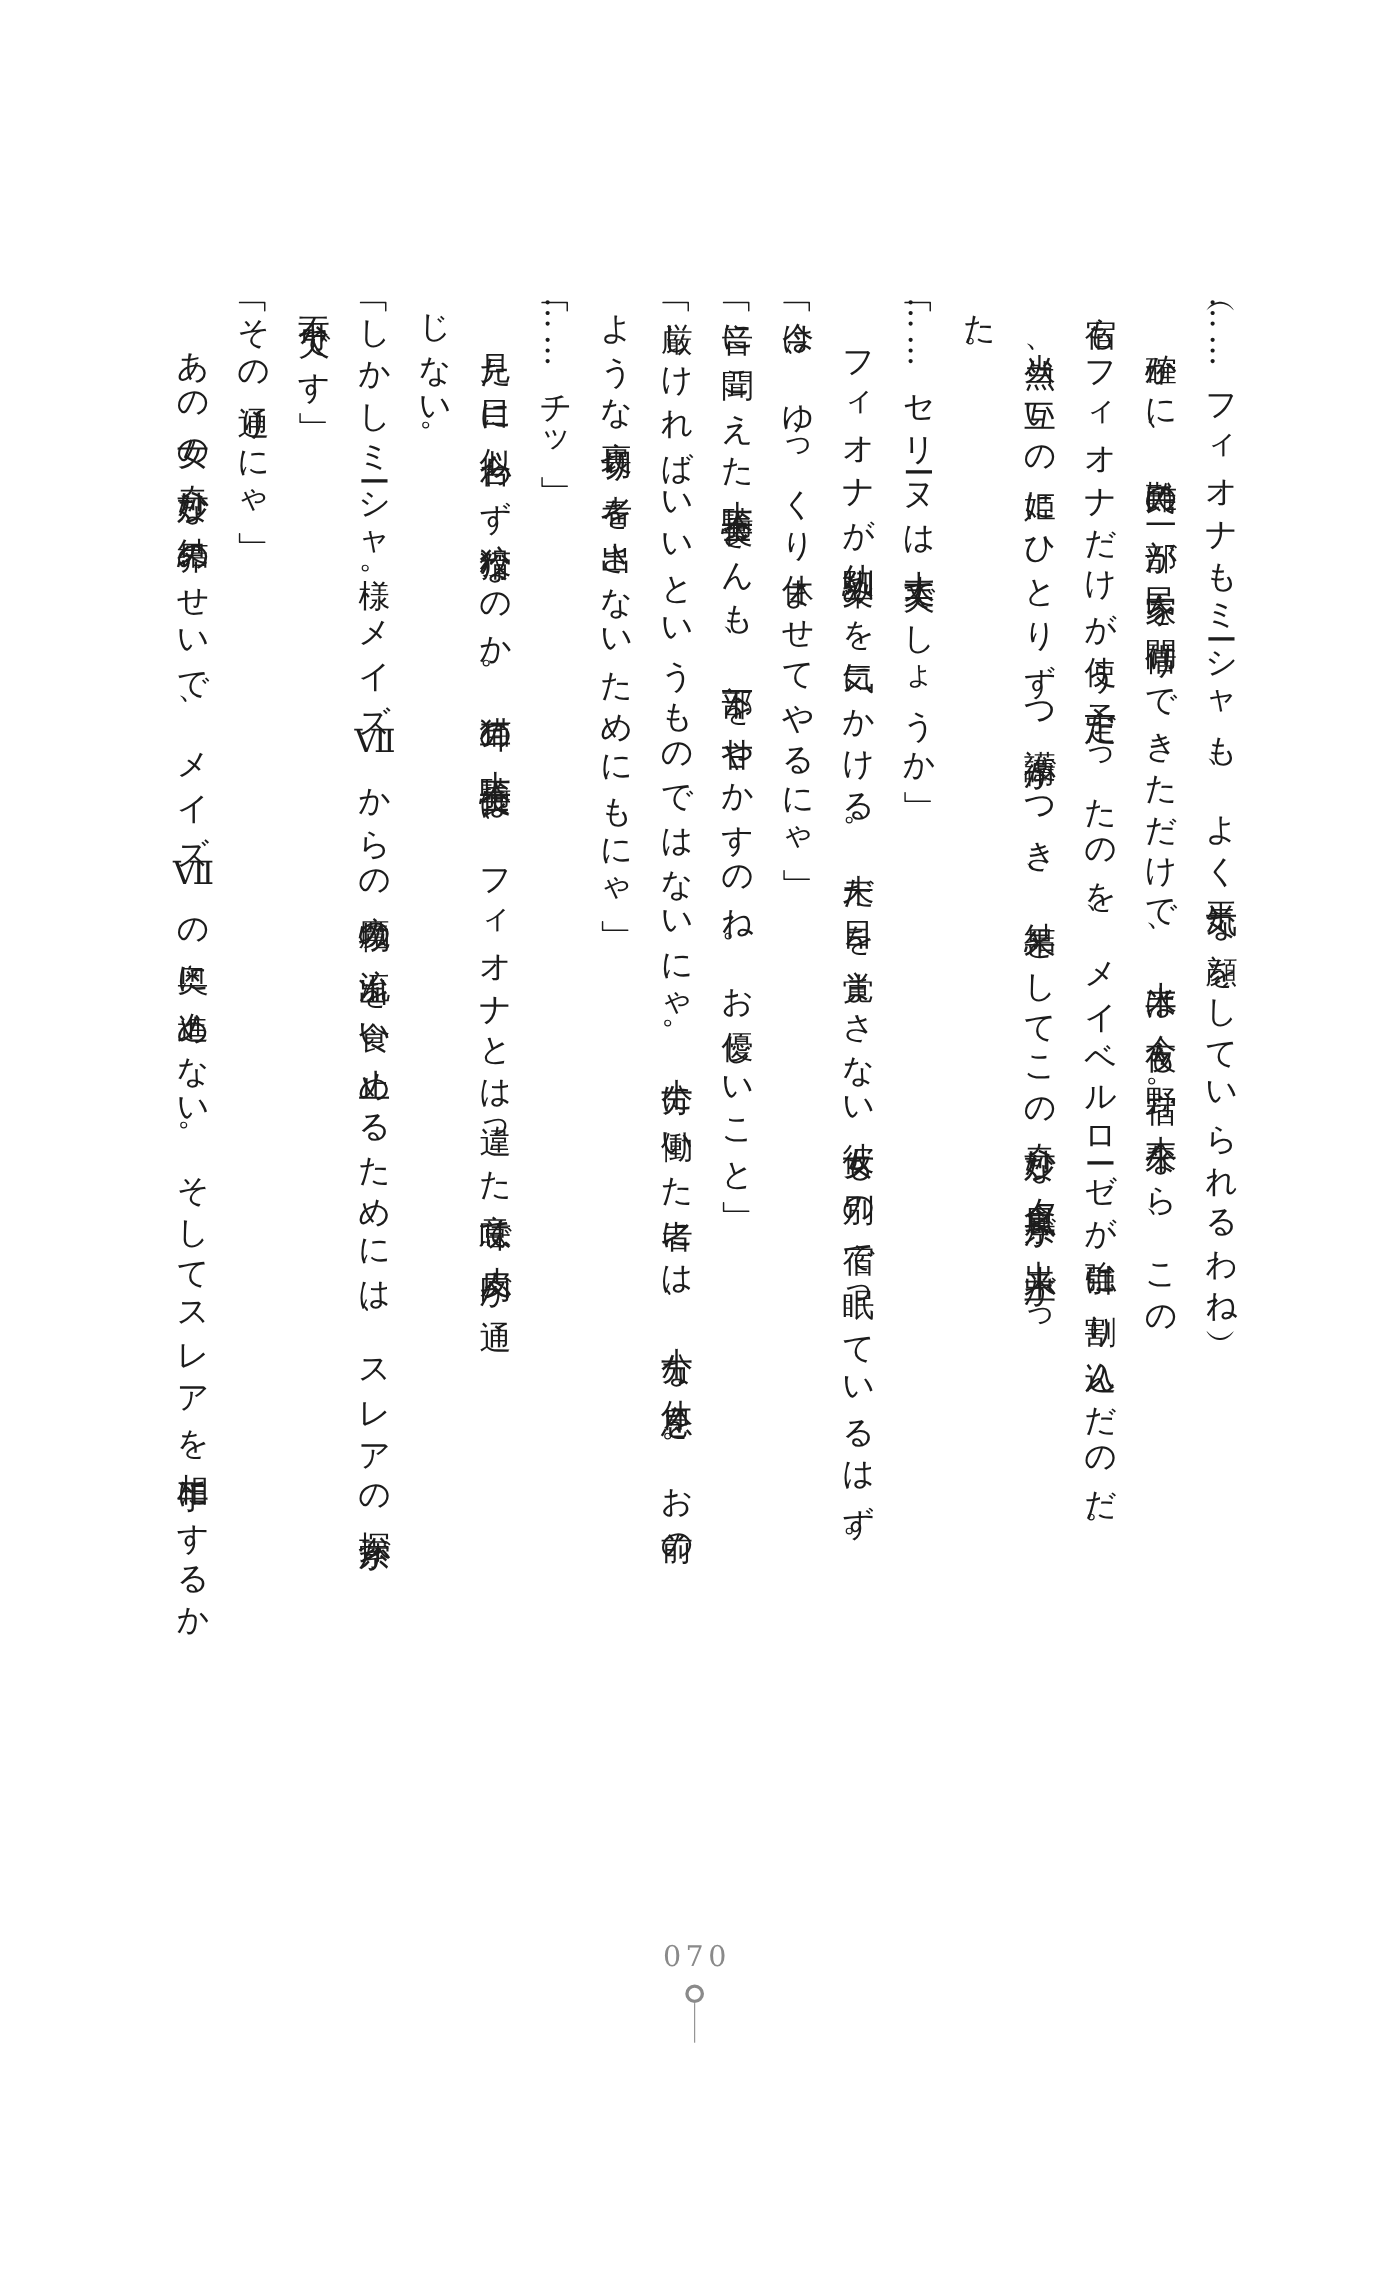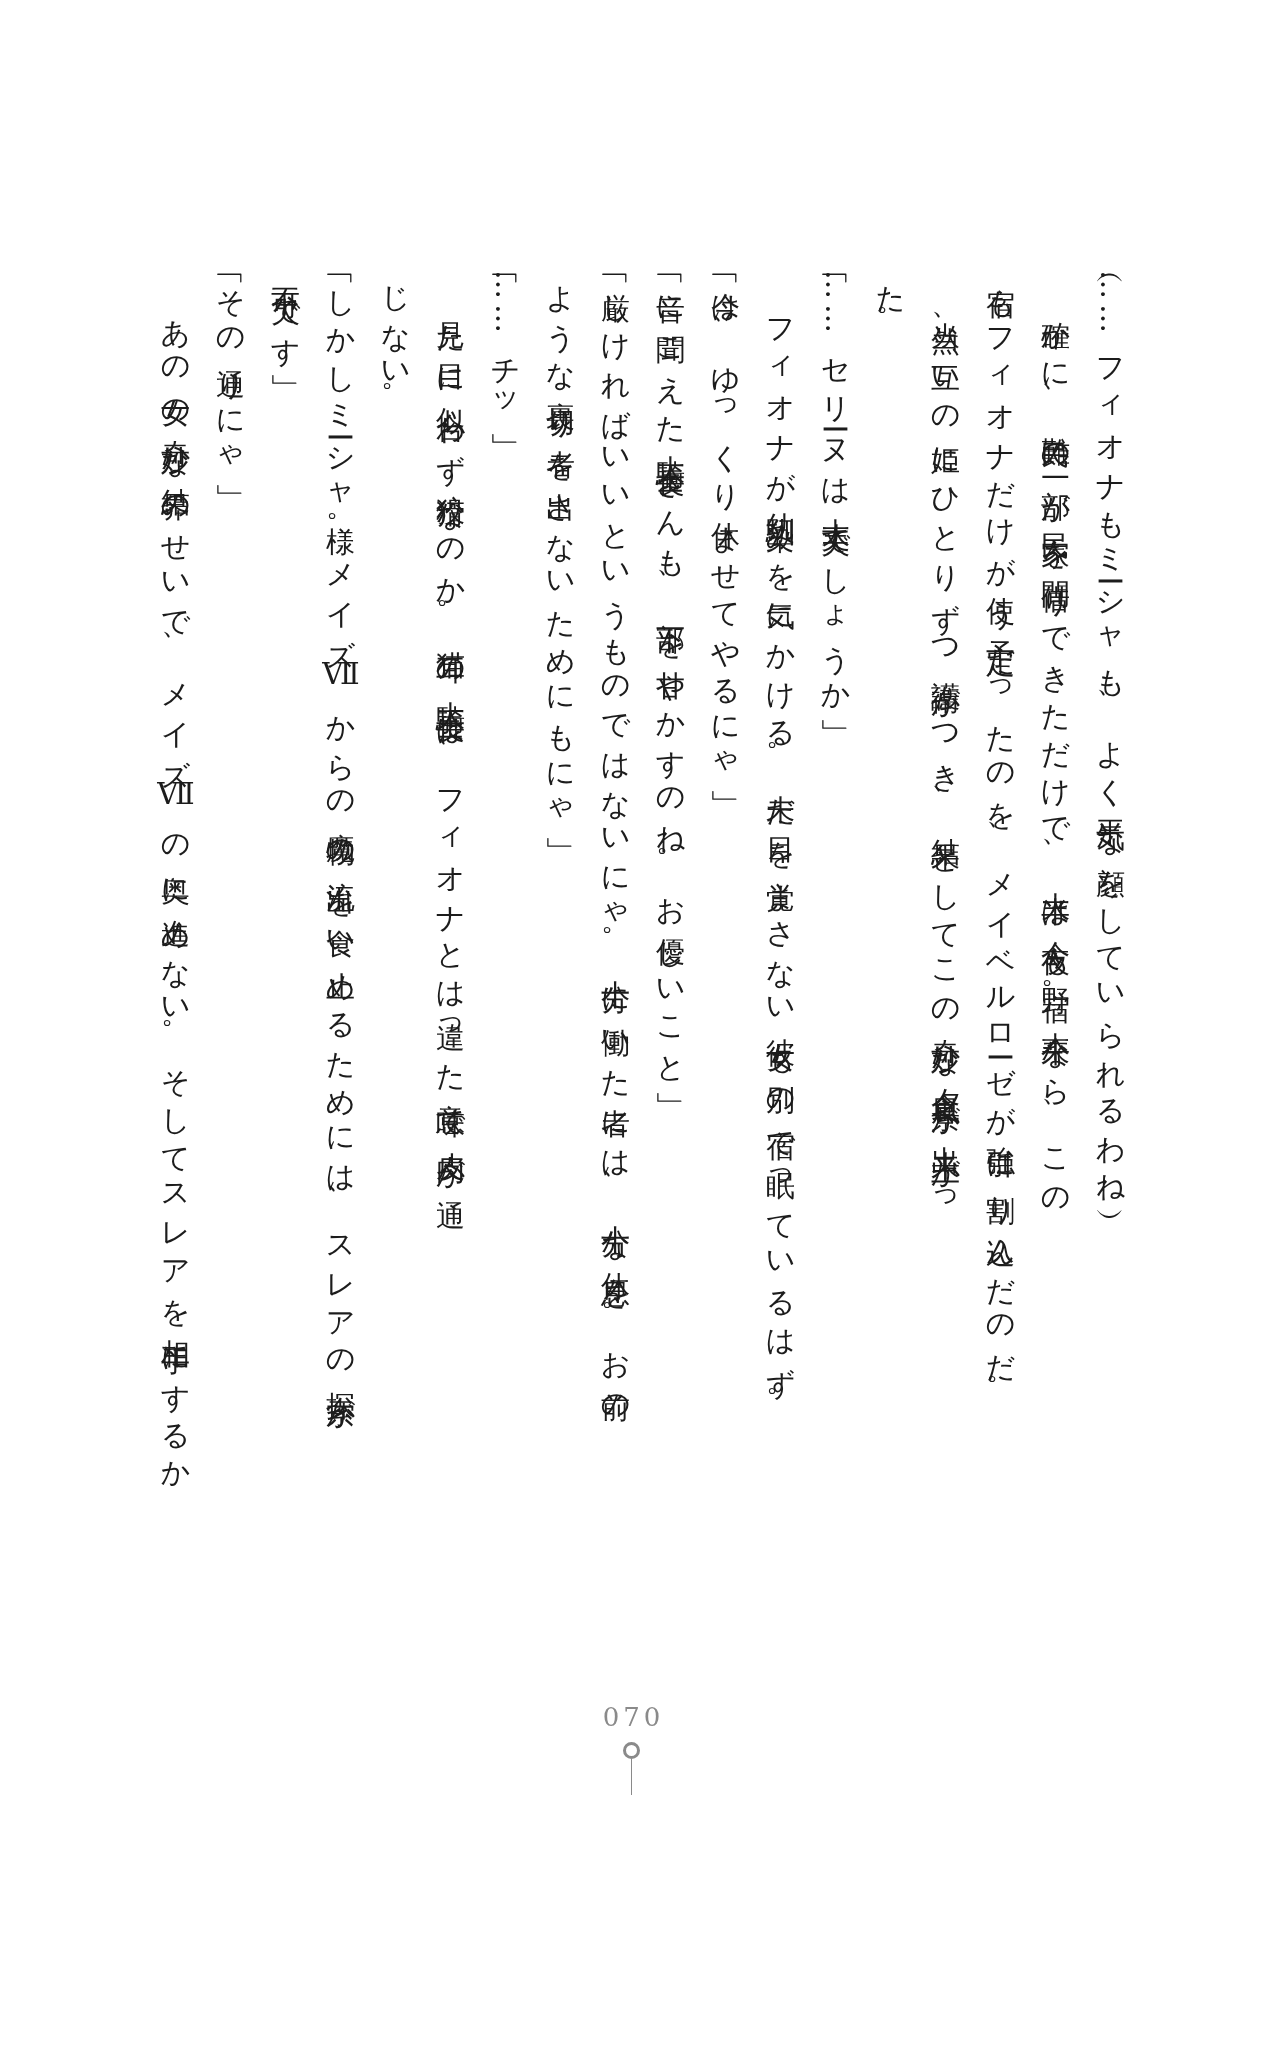--- a/index.html
+++ b/index.html
@@ -37,21 +37,21 @@
     text-indent: 0;
     overflow: visible;
   }
   .doc p.line.indent {
     text-indent: 34px;
   }
   .footer {
     position: absolute;
     left: 0;
     right: 0;
-    top: 1702px;
+    top: 1764px;
     text-align: center;
     color: #8a8a8a;
   }
   .page-number {
     font-size: 26px;
     letter-spacing: 4px;
     padding-left: 4px; 
     color: #8a8a8a;
     font-family: "DejaVu Serif", "Liberation Serif", serif;
   }

